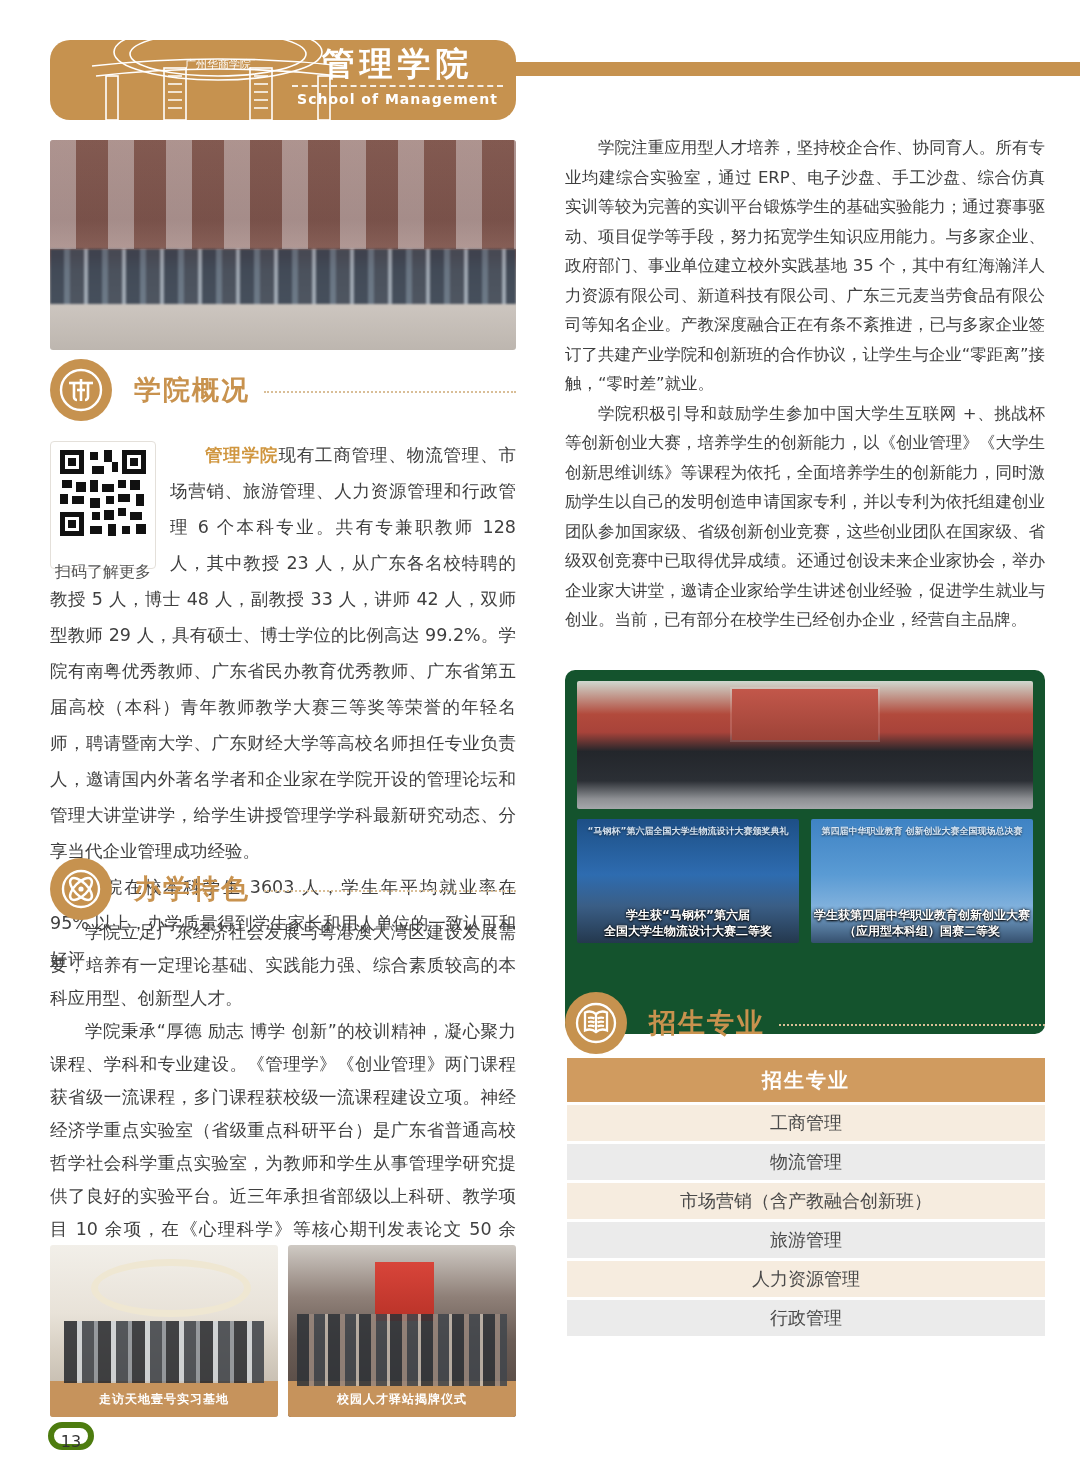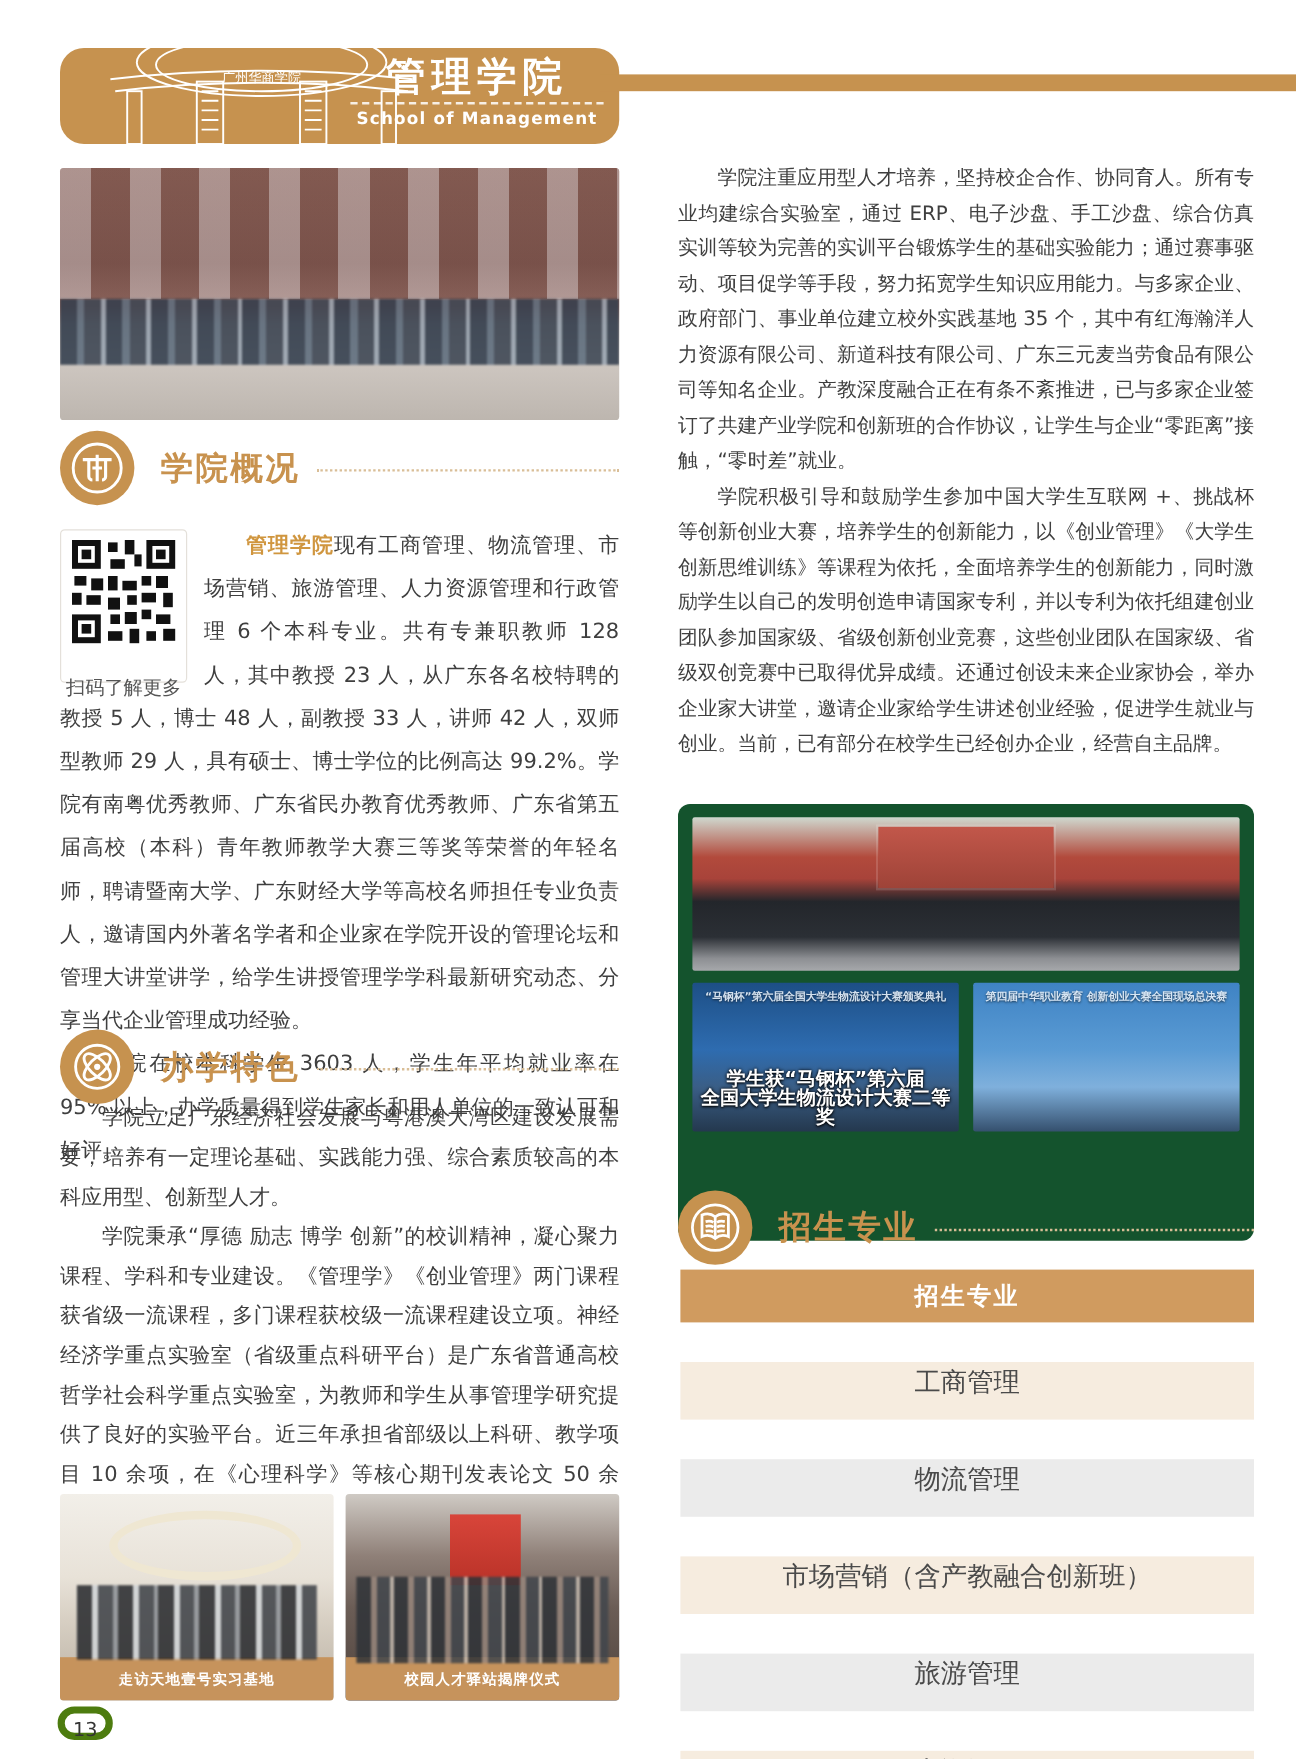--- a/index.html
+++ b/index.html
@@ -30,21 +30,21 @@
   .ph-pano{position:relative;width:456px;height:128px;border-radius:2px;overflow:hidden;
     background:linear-gradient(180deg,#cfd8cf 0%,#b24a3c 26%,#a8433a 40%,#23262b 55%,#2b2f35 78%,#8d8f93 92%,#a6a8ab 100%);}
   .ph-pano:before{content:"";position:absolute;left:34%;top:6%;width:32%;height:40%;
     background:linear-gradient(180deg,#c2574a,#9e4338);box-shadow:0 0 0 2px rgba(255,255,255,.15);}
   .ph-award{position:relative;width:222px;height:124px;border-radius:2px;overflow:hidden;
     background:linear-gradient(180deg,#1d4f86 0%,#2e6cb0 45%,#3a5e86 70%,#24384e 100%);}
   .ph-award.bright{background:linear-gradient(180deg,#3f83c4 0%,#5a9bd4 45%,#7fb0dc 70%,#35506e 100%);}
   .award-banner{position:absolute;left:0;top:6px;width:100%;text-align:center;
     color:#e8f1fa;font-size:9px;line-height:12px;font-weight:bold;text-shadow:0 1px 2px #123;opacity:.9;padding:0 6px;box-sizing:border-box;}
   .award-caption{position:absolute;left:0;bottom:4px;width:100%;text-align:center;
-    color:#fff;font-size:16px;line-height:16px;font-weight:bold;
+    color:#fff;font-size:12px;line-height:16px;font-weight:bold;
     text-shadow:0 0 3px #000,0 1px 2px #000;}
   .ph-visit{left:50px;top:1245px;width:228px;height:172px;
     background:linear-gradient(180deg,#f2efe9 0%,#e8e2d8 40%,#d8d0c4 60%,#b9b0a2 100%);}
   .ph-visit:before{content:"";position:absolute;left:18%;top:8%;width:64%;height:26%;border-radius:50%;
     border:7px solid #efe7d2;background:transparent;}
   .ph-visit:after{content:"";position:absolute;left:6%;top:44%;width:88%;height:36%;
     background:repeating-linear-gradient(90deg,#26282c 0 13px,#cfd3d6 13px 18px,#3c4046 18px 30px,#8b9096 30px 34px);
     filter:blur(.7px);opacity:.85;}
   .ph-plaque{left:288px;top:1245px;width:228px;height:172px;
     background:linear-gradient(180deg,#cfcac4 0%,#8f8078 30%,#6b5d56 55%,#50443e 100%);}
@@ -80,21 +80,21 @@
 
   
   .photo-panel{position:absolute;left:565px;top:670px;width:480px;height:364px;background:#14532d;
     border-radius:10px;box-sizing:border-box;padding:11px 12px;}
   .panel-row{display:flex;justify-content:space-between;margin-top:10px;}
 
   
   .majors-table{position:absolute;left:567px;top:1058px;width:478px;}
   .mt-header{height:44px;background:#D09B5F;color:#fff;font-size:20px;font-weight:bold;
     line-height:44px;text-align:center;letter-spacing:2px;}
-  .mt-row{height:48px;margin-top:33px;font-size:22px;line-height:36px;text-align:center;color:#4a4a4a;}
+  .mt-row{height:36px;margin-top:3px;font-size:18px;line-height:36px;text-align:center;color:#4a4a4a;}
   .mt-row.odd{background:#F6ECDF;}
   .mt-row.even{background:#EBEBEB;}
   .mt-row:first-of-type{margin-top:13px;}
 
   
   .page-num{position:absolute;left:48px;top:1422px;width:46px;height:28px;border:6px solid #4d7c0f;
     border-radius:15px;text-align:center;font-size:16px;line-height:28px;color:#333;box-sizing:border-box;}
 </style>
 </head>
 <body>
@@ -233,20 +233,24 @@
     <div class="panel-row">
       <div class="ph-award">
         <div class="award-banner">“马钢杯”第六届全国大学生物流设计大赛颁奖典礼</div>
         <div class="award-caption">
           <div>学生获“马钢杯”第六届</div>
           <div>全国大学生物流设计大赛二等奖</div>
         </div>
       </div>
       <div class="ph-award bright">
         <div class="award-banner">第四届中华职业教育 创新创业大赛全国现场总决赛</div>
+        <div class="award-caption">
+          <div>学生获第四届中华职业教育创新创业大赛</div>
+          <div>（应用型本科组）国赛二等奖</div>
+        </div>
       </div>
     </div>
   </div>
 
   <div class="section-head" style="left:565px;top:992px;width:480px;">
     <div class="sec-icon">
       <svg width="46" height="46" viewBox="0 0 46 46">
         <g fill="none" stroke="#fff" stroke-width="2.3">
           <circle cx="23" cy="23" r="19"></circle>
           <path d="M23 14c-3-2.5-7.5-3-11-1.5v18c3.5-1.5 8-1 11 1.5 3-2.5 7.5-3 11-1.5v-18C30.5 11 26 11.5 23 14z"></path>

